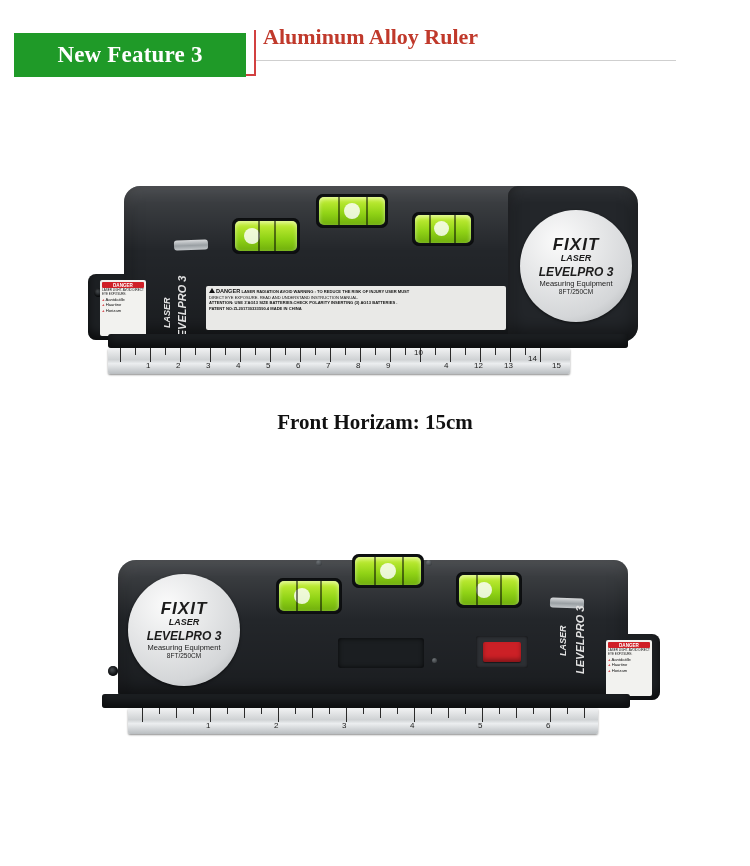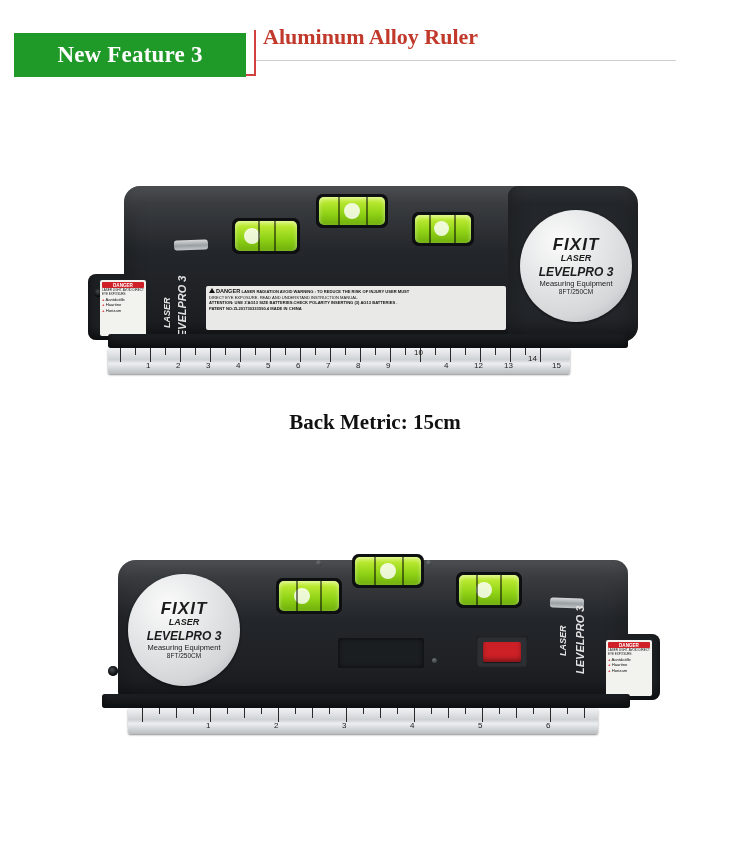--- a/index.html
+++ b/index.html
@@ -316,21 +316,21 @@
       <div class="ruler-num" style="left:278px;top:13px;">9</div>
       <div class="ruler-num" style="left:306px;top:0;">10</div>
       <div class="ruler-num" style="left:336px;top:13px;">4</div>
       <div class="ruler-num" style="left:366px;top:13px;">12</div>
       <div class="ruler-num" style="left:396px;top:13px;">13</div>
       <div class="ruler-num" style="left:420px;top:6px;">14</div>
       <div class="ruler-num" style="left:444px;top:13px;">15</div>
     </div>
   </div>
 
-  <div class="caption" style="position:absolute;top:250px;left:0;">Back Metric: 15cm</div>
+  <div class="caption" style="position:absolute;top:250px;left:0;">Front Horizam: 15cm</div>
 </div>
 
 <div class="figure" style="top:520px;height:290px;">
 
   <div class="device" style="left:88px;top:18px;width:575px;height:200px;">
 
     <div class="nose" style="left:510px;top:96px;width:62px;height:66px;"></div>
 
     <div class="body-main" style="left:30px;top:22px;width:510px;height:142px;border-radius:18px 14px 10px 10px;"></div>
     <div class="body-sheen" style="left:30px;top:22px;width:510px;height:142px;border-radius:18px 14px 10px 10px;"></div>

